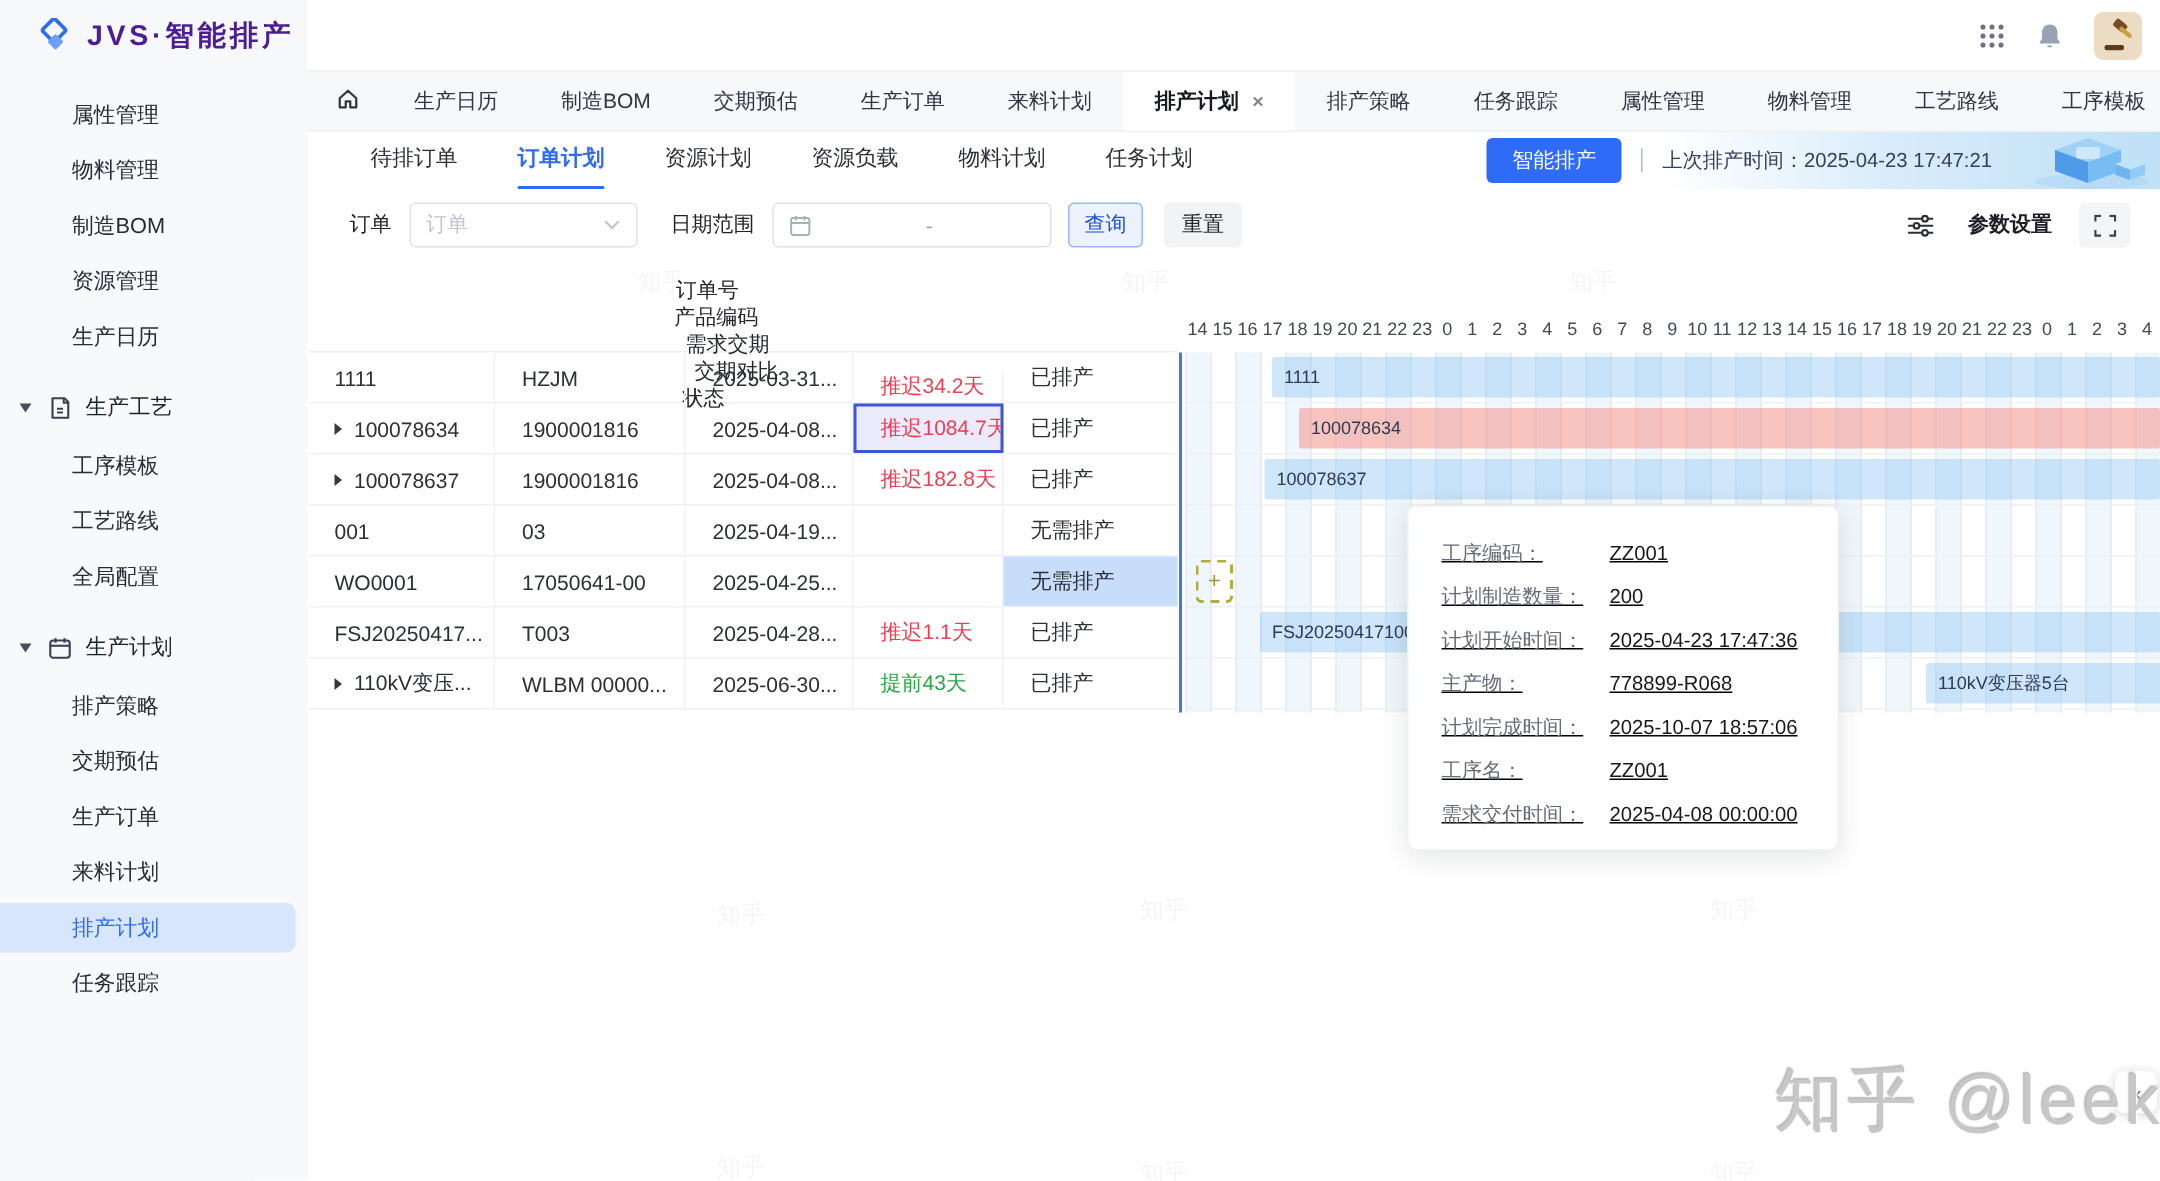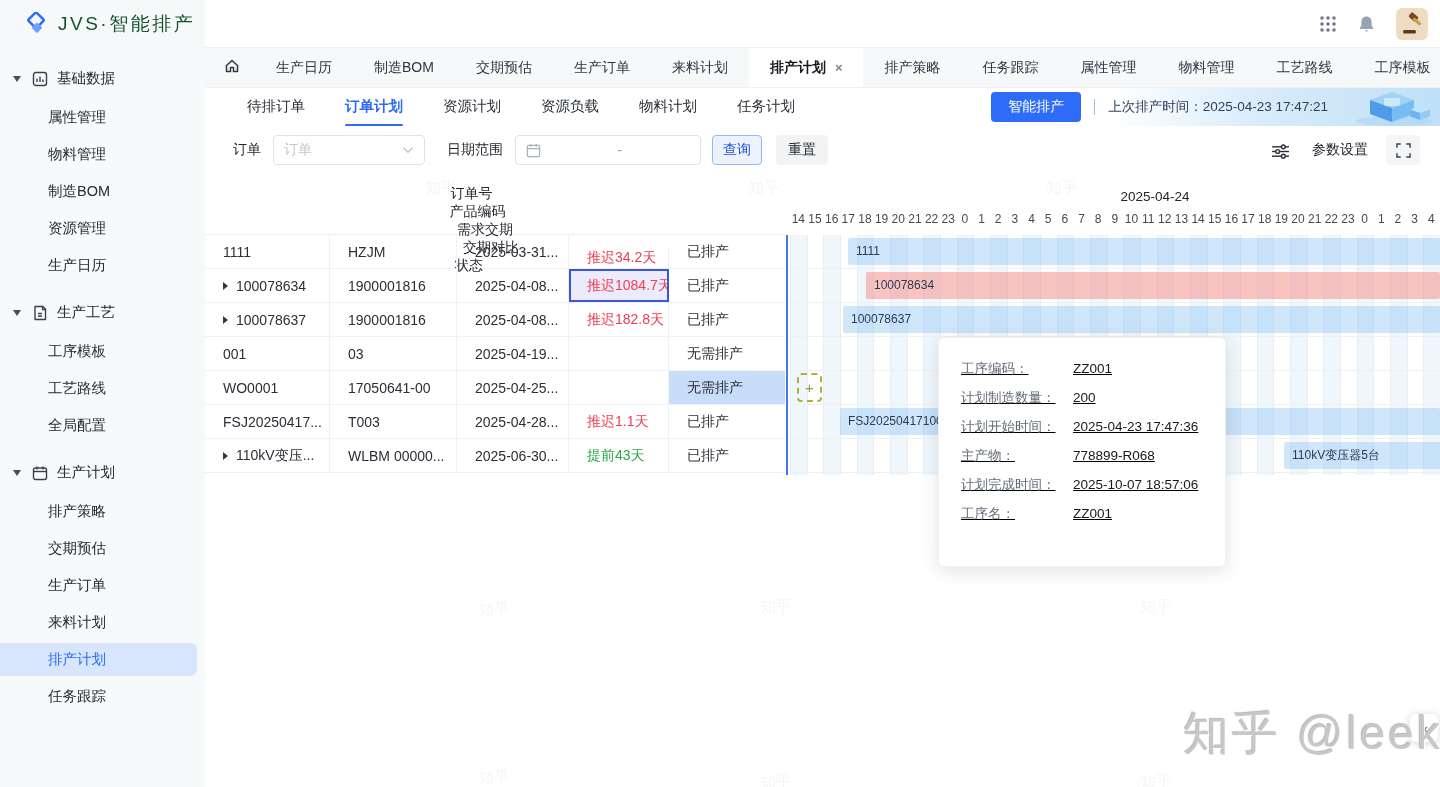--- a/index.html
+++ b/index.html
@@ -3,21 +3,21 @@
 <meta charset="utf-8">
 <style>
   * { margin:0; padding:0; box-sizing:border-box; }
   html,body { width:1440px; height:787px; }
   body { font-family:"Liberation Sans","DejaVu Sans",sans-serif; background:#fff; overflow:hidden; }
   #page { position:relative; width:1440px; height:787px; background:#fff; overflow:hidden; }
 
   
   #topbar { position:absolute; left:0; top:0; width:1440px; height:48px; background:#fff; border-bottom:1px solid #f0f1f3; z-index:40; }
   #logo { position:absolute; left:0; top:0; width:205px; height:48px; background:#f7f8fa; display:flex; align-items:center; padding-left:24px; gap:9px; }
-  .logo-text { font-size:19px; font-weight:400; color:#14532d; letter-spacing:2.5px; white-space:nowrap; }
+  .logo-text { font-size:19px; font-weight:700; color:#4c1d95; letter-spacing:2.5px; white-space:nowrap; }
   #topbar-right { position:absolute; right:12px; top:0; height:48px; display:flex; align-items:center; gap:20px; }
   .tb-icon { display:flex; align-items:center; justify-content:center; cursor:pointer; }
   .avatar { width:32px; height:32px; border-radius:6px; background:#ecdcc4; display:flex; align-items:center; justify-content:center; overflow:hidden; }
 
   
   #sidebar { position:absolute; left:0; top:48px; width:205px; height:739px; background:#f7f9fa; z-index:30; }
   .side-group { margin-top:12px; }
   .group-head { display:flex; align-items:center; padding:9px 0 9px 13px; font-size:14.5px; color:#1d2129; cursor:pointer; }
   .caret { width:0; height:0; border-left:4.5px solid transparent; border-right:4.5px solid transparent; border-top:6px solid #474e5c; margin-right:11px; }
   .group-icon { margin-right:9px; display:flex; }
@@ -48,21 +48,21 @@
   #filters { position:absolute; left:205px; top:126px; width:1235px; height:48px; display:flex; align-items:center; padding-left:28px; background:#fff; z-index:20; }
   .f-label { font-size:14px; color:#1f2329; margin-right:12px; white-space:nowrap; }
   .select { width:152px; height:30px; border:1px solid #dfe2e8; border-radius:4px; background:#fff; display:flex; align-items:center; justify-content:space-between; padding:0 10px; cursor:pointer; }
   .select .ph { color:#c0c6cf; font-size:14px; }
   .date-label { margin-left:22px; }
   .date-input { width:186px; height:30px; border:1px solid #dfe2e8; border-radius:4px; display:flex; align-items:center; padding:0 10px; gap:8px; cursor:text; }
   .date-sep { flex:1; text-align:center; color:#9aa1ac; font-size:14px; }
   .btn-search { margin-left:11px; width:50px; height:30px; background:#ecf3fe; border:1px solid #96b8f8; color:#1d4ed8; border-radius:4px; font-size:14px; cursor:pointer; }
   .btn-reset { margin-left:14px; width:52px; height:30px; background:#f2f3f5; border:none; color:#23262d; border-radius:4px; font-size:14px; cursor:pointer; }
   #filters-right { margin-left:auto; display:flex; align-items:center; gap:18px; padding-right:20px; }
-  .params { display:flex; align-items:flex-end; gap:23px; font-size:14px; color:#1c1f26; cursor:pointer; }
+  .params { display:flex; align-items:center; gap:23px; font-size:14px; color:#1c1f26; cursor:pointer;font-weight:bold; }
   .fullscreen-btn { width:34px; height:30px; background:#f4f5f7; border-radius:4px; display:flex; align-items:center; justify-content:center; cursor:pointer; }
 
   
   #grid { position:absolute; left:205px; top:185px; width:1235px; height:292px; background:#fff; }
   #table { position:absolute; left:0; top:0; width:580px; }
   .thead { display:flex; height:50px; align-items:center; font-size:14px; font-weight:500; color:#23262d; border-bottom:1px solid #edf0f4;flex-direction:column; }
   .th { padding-left:18px; white-space:nowrap; }
   .trow { display:flex; height:34px; border-bottom:1px solid #eef1f5; font-size:14px; color:#2b2f36; cursor:pointer; }
   .td { padding-left:18px; display:flex; align-items:center; border-right:1px solid #eef1f5; overflow:hidden; white-space:nowrap; }
   .td:last-child { border-right:none; }
@@ -140,32 +140,20 @@
           <rect x="10" y="3" width="9" height="6" rx="1.5" transform="rotate(40 14.5 6)" fill="#7a4a21"></rect>
           <rect x="13" y="9" width="10" height="3" rx="1.5" transform="rotate(40 18 10.5)" fill="#c8a23f"></rect>
           <rect x="4" y="19" width="13" height="3.5" rx="1.5" fill="#5d3a1a"></rect>
         </svg>
       </span>
     </div>
   </div>
 
   <div id="sidebar">
       <div class="side-group">
-        <div class="group-head">
-          <span class="caret"></span>
-          <span class="group-icon">
-            <svg width="16" height="16" viewBox="0 0 16 16">
-              <rect x="1.5" y="1.5" width="13" height="13" rx="2.5" fill="none" stroke="#3a414e" stroke-width="1.4"></rect>
-              <line x1="5" y1="11" x2="5" y2="7.5" stroke="#3a414e" stroke-width="1.4"></line>
-              <line x1="8" y1="11" x2="8" y2="5.5" stroke="#3a414e" stroke-width="1.4"></line>
-              <line x1="11" y1="11" x2="11" y2="8.5" stroke="#3a414e" stroke-width="1.4"></line>
-            </svg>
-          </span>
-          <span>基础数据</span>
-        </div>
         <div class="side-item">属性管理</div>
         <div class="side-item">物料管理</div>
         <div class="side-item">制造BOM</div>
         <div class="side-item">资源管理</div>
         <div class="side-item">生产日历</div>
       </div>
       <div class="side-group">
         <div class="group-head">
           <span class="caret"></span>
           <span class="group-icon">
@@ -406,21 +394,20 @@
           <div class="td" style="width: 127px;">WLBM 00000...</div>
           <div class="td" style="width: 112px;">2025-06-30...</div>
           <div class="td" style="width: 100px;">
             <span class="early">提前43天</span>
           </div>
           <div class="td" style="width: 116px;">已排产</div>
         </div>
       </div>
     <div id="splitter"></div>
     <div id="gantt">
-      <div id="gantt-date">2025-04-24</div>
       <div id="gantt-hours">
           <div class="hour">14</div>
           <div class="hour">15</div>
           <div class="hour">16</div>
           <div class="hour">17</div>
           <div class="hour">18</div>
           <div class="hour">19</div>
           <div class="hour">20</div>
           <div class="hour">21</div>
           <div class="hour">22</div>
@@ -497,20 +484,24 @@
         <span class="tip-value">778899-R068</span>
       </div>
       <div class="tip-row">
         <span class="tip-label">计划完成时间：</span>
         <span class="tip-value">2025-10-07 18:57:06</span>
       </div>
       <div class="tip-row">
         <span class="tip-label">工序名：</span>
         <span class="tip-value">ZZ001</span>
       </div>
+      <div class="tip-row">
+        <span class="tip-label">需求交付时间：</span>
+        <span class="tip-value">2025-04-08 00:00:00</span>
+      </div>
     </div>
 
   <div id="watermark">知乎 @leek</div>
 
 <span class="wm-faint" style="left: 138px; top: 262px;">知乎</span>
     <span class="wm-faint" style="left: 425px; top: 178px;">知乎</span>
     <span class="wm-faint" style="left: 748px; top: 178px;">知乎</span>
     <span class="wm-faint" style="left: 1046px; top: 178px;">知乎</span>
     <span class="wm-faint" style="left: 95px; top: 452px;">知乎</span>
     <span class="wm-faint" style="left: 140px; top: 600px;">知乎</span>

